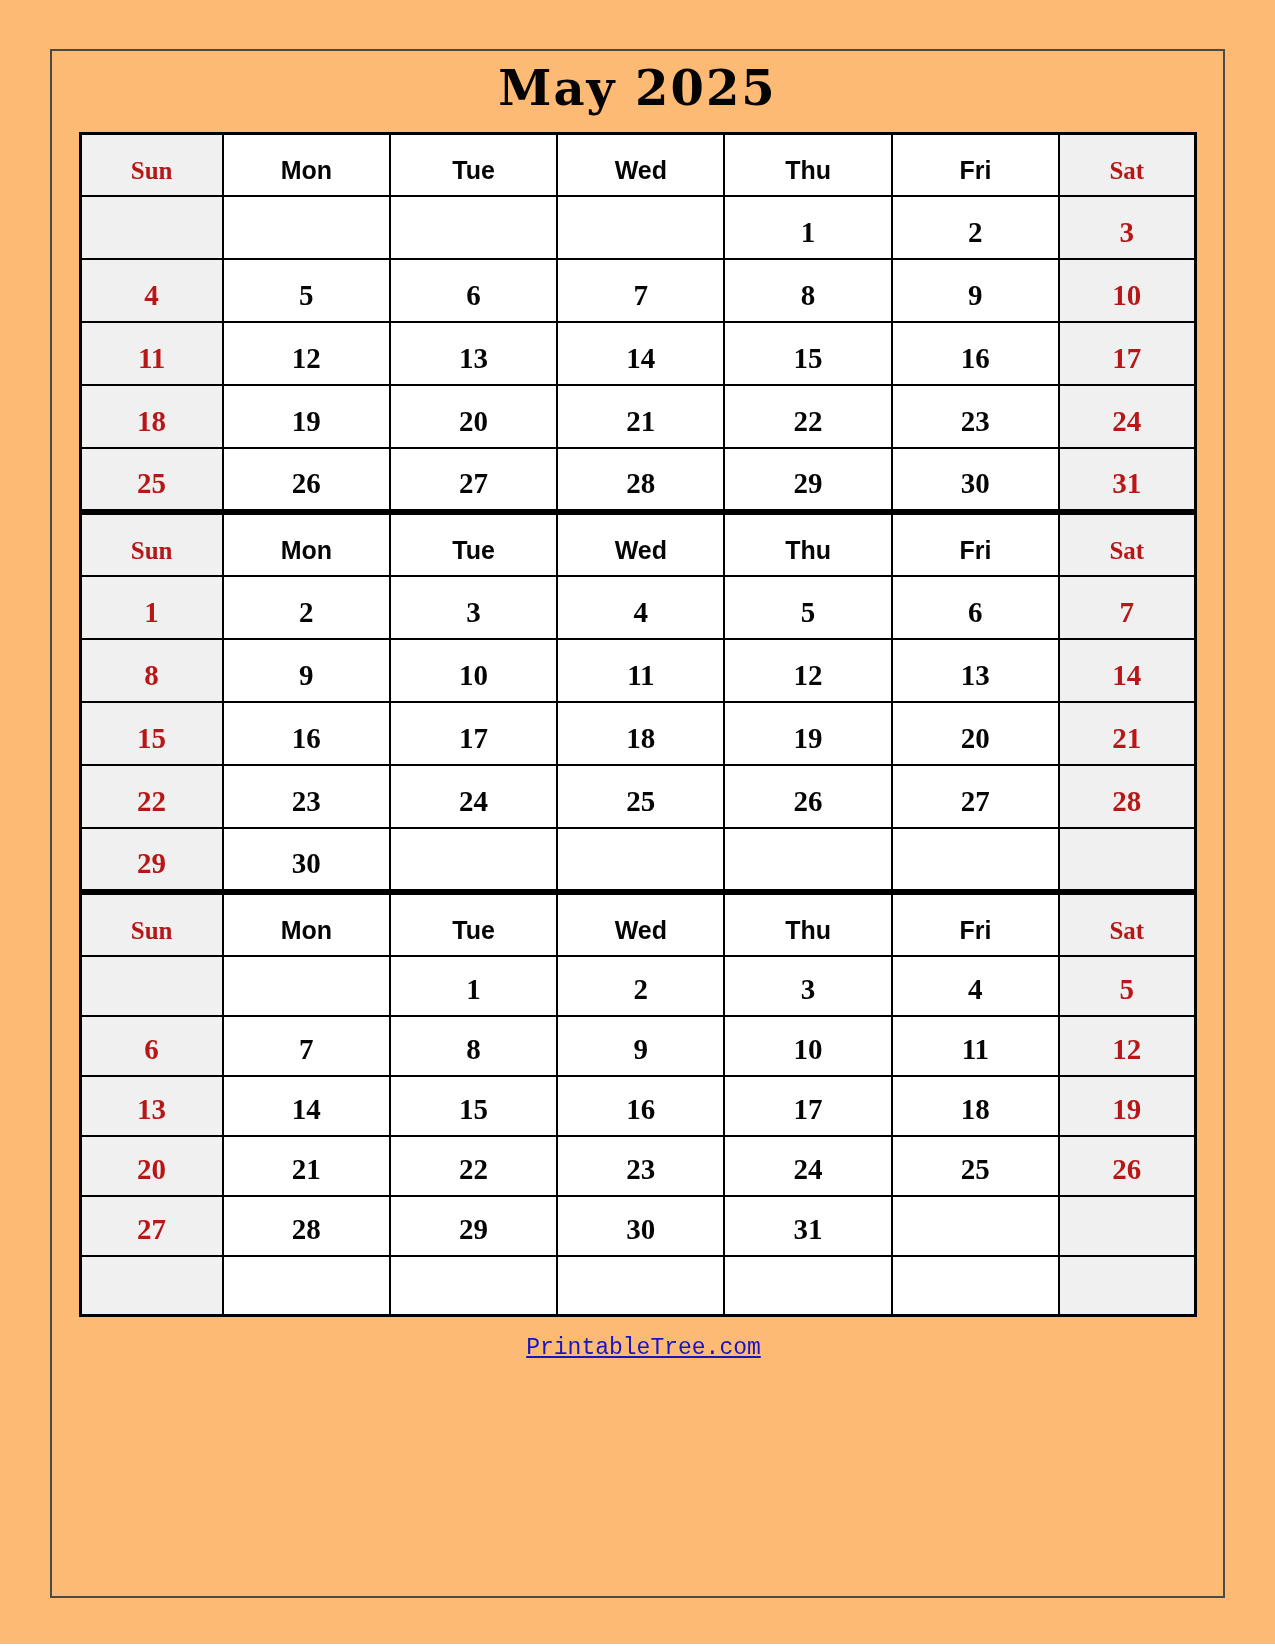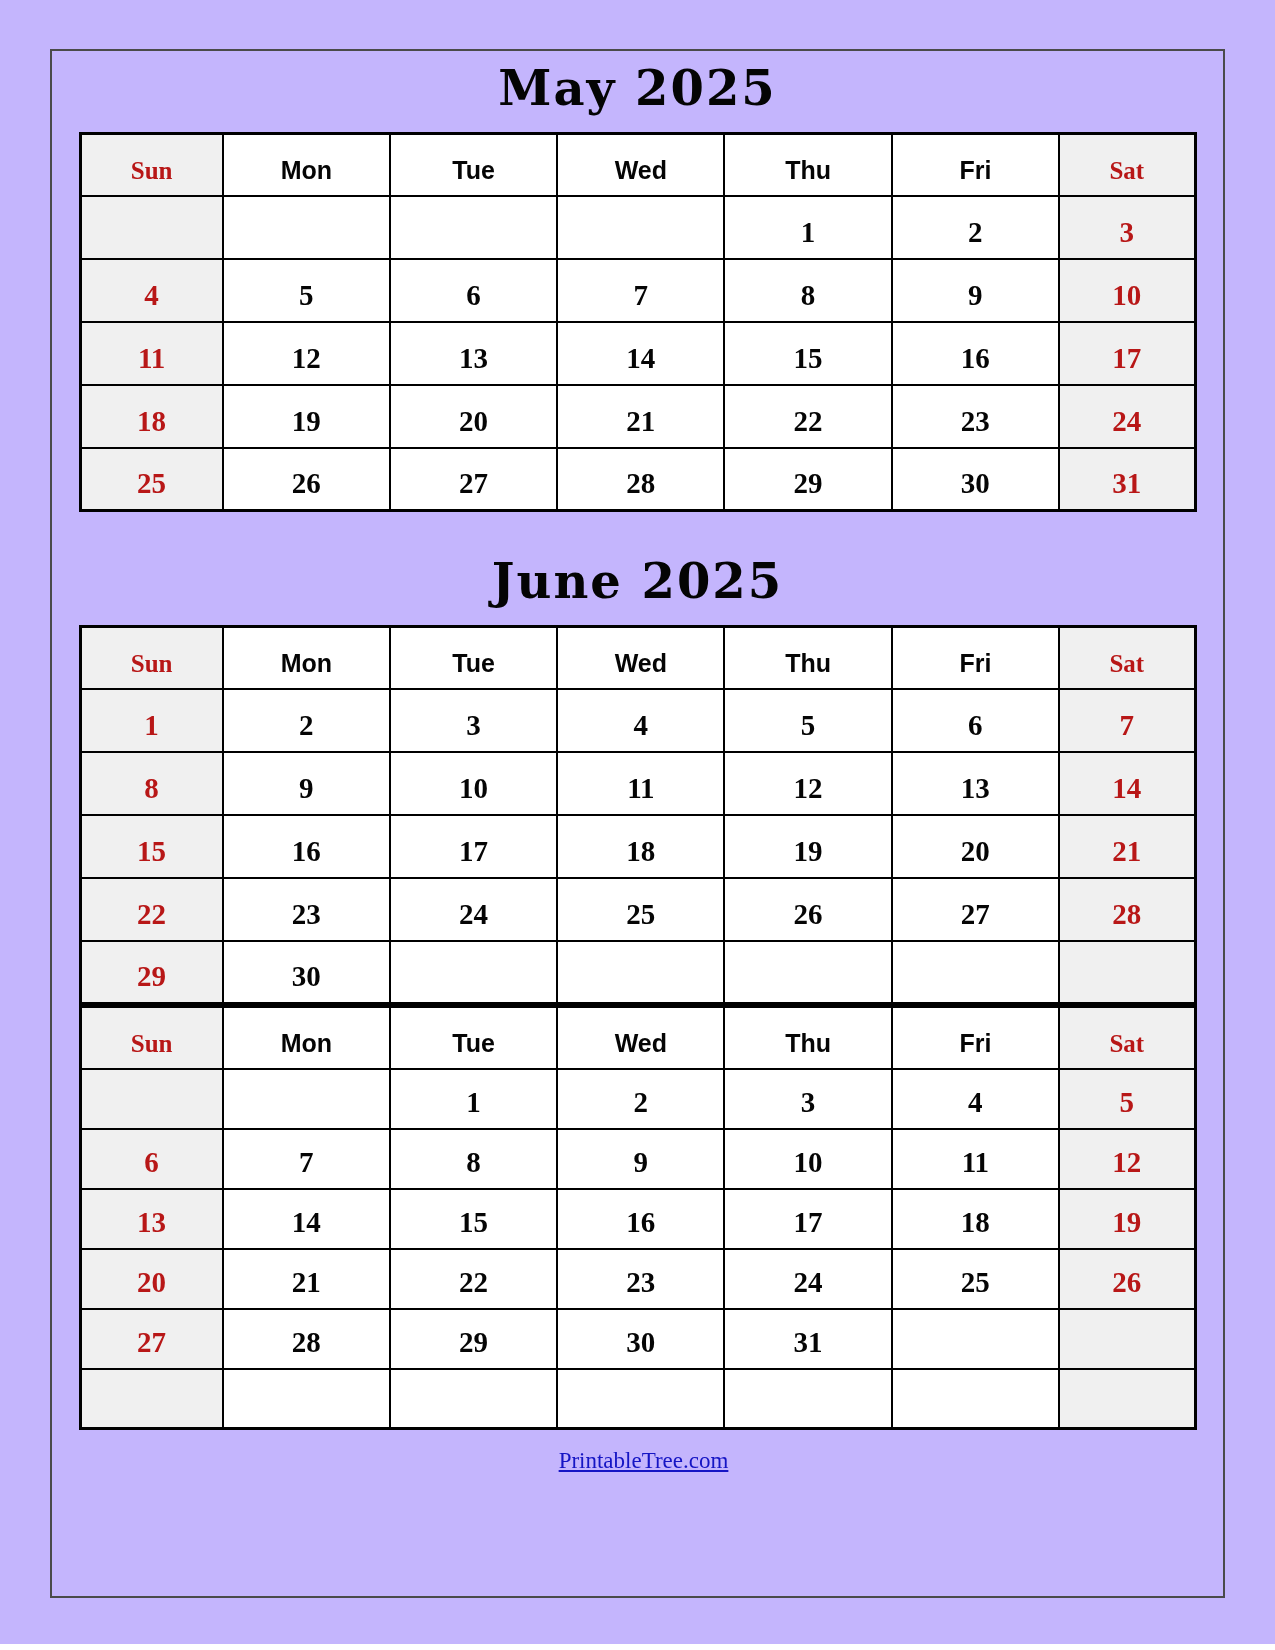--- a/index.html
+++ b/index.html
@@ -5,21 +5,21 @@
   html, body {
     margin: 0;
     padding: 0;
     background: #ffffff;
     font-family: "Liberation Sans", sans-serif;
   }
   .page {
     position: relative;
     width: 1275px;
     height: 1644px;
-    background: #c4b5fd;
+    background: #fdba74;
     overflow: hidden;
   }
   .frame {
     position: absolute;
     left: 50px;
     top: 49px;
     width: 1175px;
     height: 1549px;
     border: 2px solid #4a4a4a;
     box-sizing: border-box;
@@ -81,21 +81,21 @@
     background: var(--weekend-bg, #f0f0f0);
   }
   table.cal th:nth-child(1), table.cal td:nth-child(1) { width: 12.8%; }
   table.cal th:nth-child(7), table.cal td:nth-child(7) { width: 12.2%; }
 
   .footer {
     text-align: center;
     margin-top: 18px;
   }
   .footer a {
-    font-family: Liberation Serif, serif;
+    font-family: Liberation Mono, monospace;
     font-size: 23px;
     color: var(--link-blue, #1515c4);
     text-decoration: underline;
     cursor: pointer;
     margin-left: 12px;
   }
 </style>
 </head>
 <body>
 
@@ -160,21 +160,20 @@
               <td>28</td>
               <td>29</td>
               <td>30</td>
               <td class="we">31</td>
             </tr>
           </tbody>
       </table>
     </section>
 
     <section class="month month-june">
-      <h1 class="month-title">June 2025</h1>
       <table class="cal">
         <thead>
             <tr>
               <th class="we">Sun</th>
               <th>Mon</th>
               <th>Tue</th>
               <th>Wed</th>
               <th>Thu</th>
               <th>Fri</th>
               <th class="we">Sat</th>

